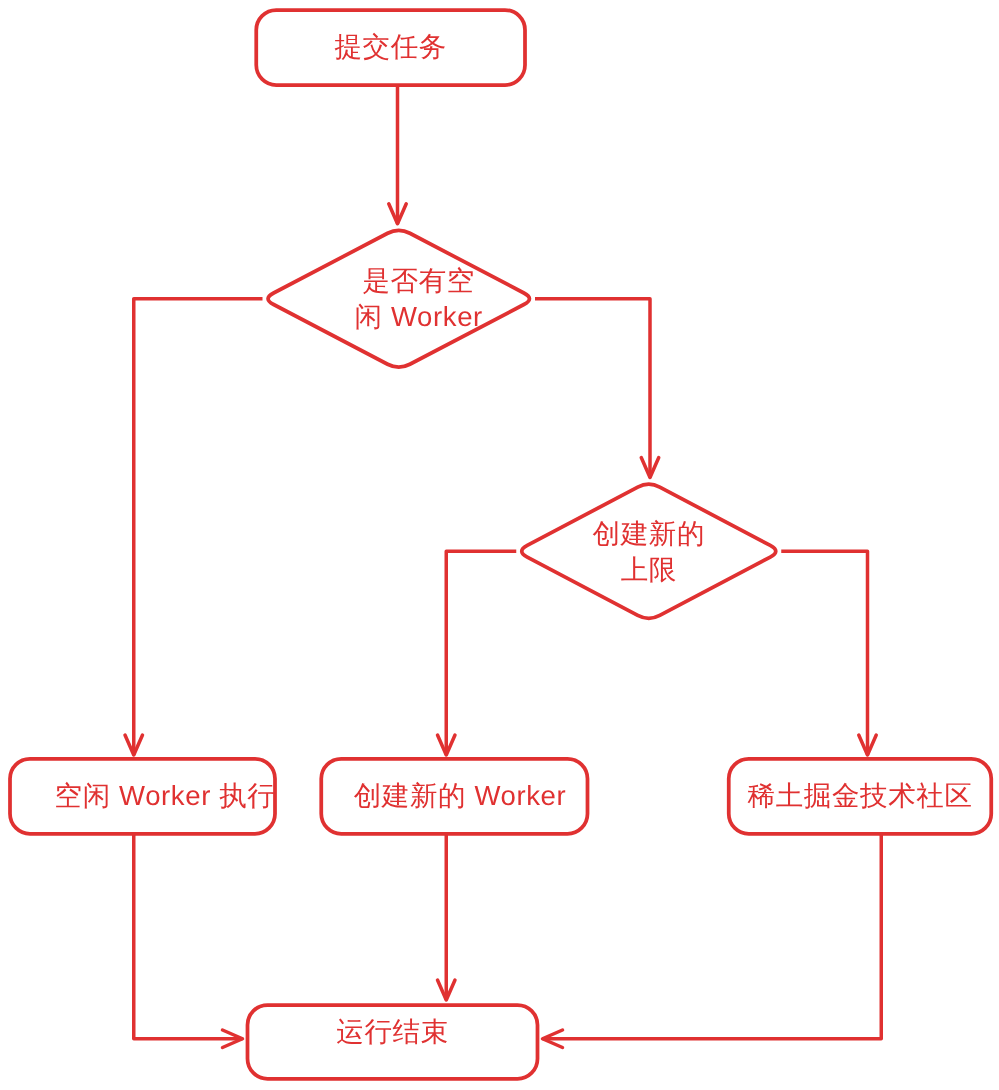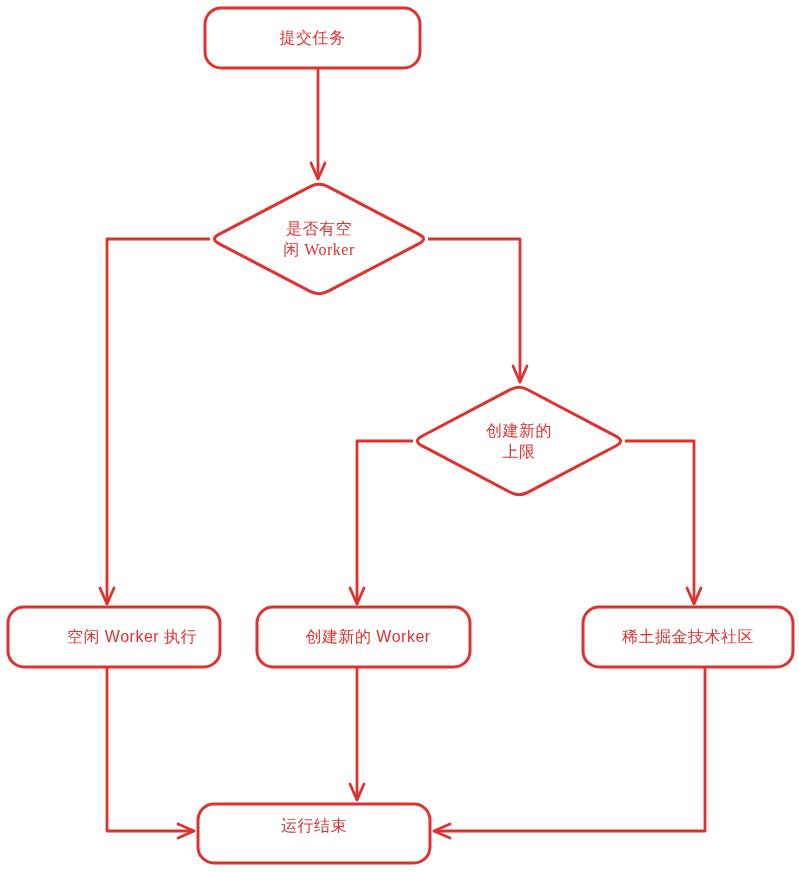--- a/index.html
+++ b/index.html
@@ -10,21 +10,21 @@
     overflow:hidden;
     font-family:"Liberation Sans", sans-serif;
   }
   .stage{position:absolute;left:0;top:0;width:799px;height:872px;}
   #flow-svg{position:absolute;left:0;top:0;}
   .node-label{
     position:absolute;
     display:flex;align-items:center;justify-content:center;
     text-align:center;
     white-space:pre-line;
-    font-size:16px;
+    font-size:22px;
     line-height:1.32;
     color:var(--accent,#e03131);
     pointer-events:none;
     letter-spacing:0.5px;
   }
   .watermark{
     position:absolute;
     right:12px;bottom:13px;
     font-size:17px;
     letter-spacing:1px;
@@ -55,21 +55,21 @@
       <rect x="205" y="8" width="215" height="60" rx="16" ry="16" fill="#ffffff" stroke="#e03131" stroke-width="3"></rect>
       <path d="M310.1,186.6 Q319,182 327.9,186.6 L419.1,234.4 Q428,239 419.1,243.6 L327.9,291.4 Q319,296 310.1,291.4 L218.9,243.6 Q210,239 218.9,234.4 Z" fill="#ffffff" stroke="#e03131" stroke-width="3" stroke-linejoin="round"></path>
       <path d="M510.2,389.7 Q519,385 527.8,389.7 L616.2,436.3 Q625,441 616.2,445.7 L527.8,492.3 Q519,497 510.2,492.3 L421.8,445.7 Q413,441 421.8,436.3 Z" fill="#ffffff" stroke="#e03131" stroke-width="3" stroke-linejoin="round"></path>
       <rect x="8" y="607" width="212" height="60" rx="16" ry="16" fill="#ffffff" stroke="#e03131" stroke-width="3"></rect>
       <rect x="257" y="607" width="213" height="60" rx="16" ry="16" fill="#ffffff" stroke="#e03131" stroke-width="3"></rect>
       <rect x="583" y="607" width="210" height="60" rx="16" ry="16" fill="#ffffff" stroke="#e03131" stroke-width="3"></rect>
       <rect x="198" y="804" width="232" height="59" rx="16" ry="16" fill="#ffffff" stroke="#e03131" stroke-width="3"></rect>
     </svg>
   <div id="labels">
       <div class="node-label" style="left: 205px; top: 8px; width: 215px; height: 60px;">提交任务</div>
-      <div class="node-label" style="left: 210px; top: 182px; width: 218px; height: 114px; font-family: Liberation Serif, serif;">是否有空
+      <div class="node-label" style="left: 226px; top: 182px; width: 218px; height: 114px;">是否有空
 闲 Worker</div>
       <div class="node-label" style="left: 413px; top: 385px; width: 212px; height: 112px;">创建新的
 上限</div>
       <div class="node-label" style="left: 8px; top: 607px; width: 248px; height: 60px;">空闲 Worker 执行</div>
       <div class="node-label" style="left: 257px; top: 607px; width: 222px; height: 60px; border-radius: 23px;">创建新的 Worker</div>
       <div class="node-label" style="left: 583px; top: 607px; width: 210px; height: 60px;">稀土掘金技术社区</div>
       <div class="node-label" style="left: 198px; top: 804px; width: 232px; height: 44px; text-align: right;">运行结束</div>
     </div>
 </div>
 

